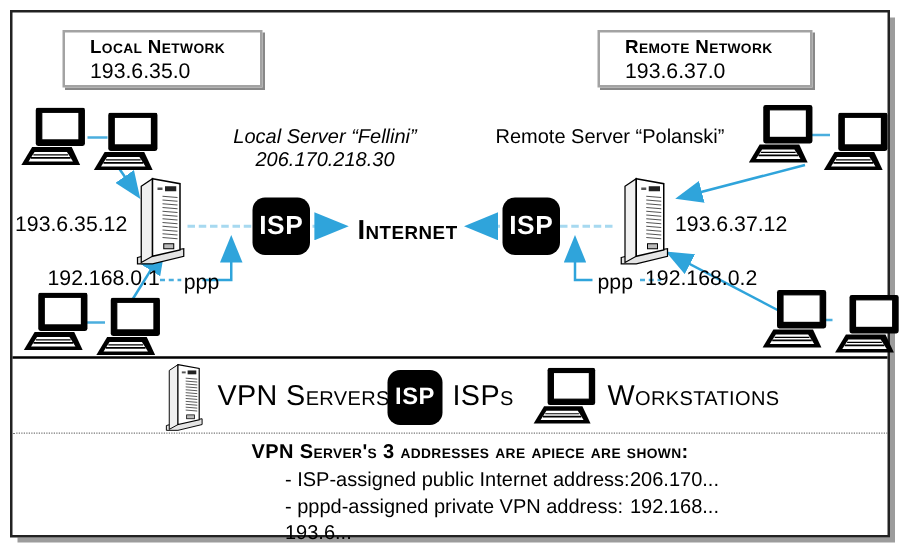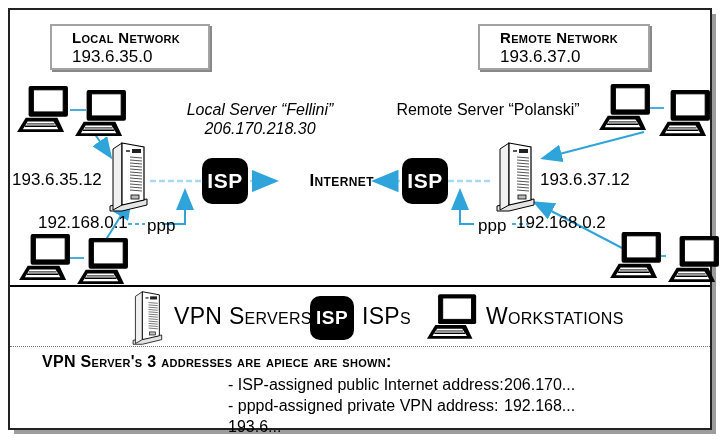--- a/index.html
+++ b/index.html
@@ -31,43 +31,43 @@
   .ip-r-lan{left:530px;top:160px;}
   .ppp-right{left:468px;top:206px;}
   .ip-r-vpn{left:506px;top:203px;}
 
   .isp{background:#000000;border-radius:10px;color:#fff;font-weight:bold;
     display:flex;align-items:center;justify-content:center;letter-spacing:.5px;}
   .isp-node{position:absolute;width:46px;height:46px;font-size:21px;}
   .isp-left{left:192px;top:148px;}
   .isp-right{left:392px;top:148px;}
 
-  .internet{position:absolute;left:268px;top:161px;width:96px;text-align:right;
-    font-weight:bold;font-size:17px;font-variant:small-caps;letter-spacing:.4px;}
+  .internet{position:absolute;left:268px;top:161px;width:96px;text-align:center;
+    font-weight:bold;font-size:22px;font-variant:small-caps;letter-spacing:.4px;}
 
   .node{position:absolute;}
   .server-left{left:96px;top:130px;width:44px;height:74px;}
   .server-right{left:483px;top:130px;width:44px;height:74px;}
   .ws{width:54px;height:48px;}
   .ws-tl1{left:6px;top:76px;}   .ws-tl2{left:64px;top:80px;}
   .ws-tr1{left:588px;top:74px;} .ws-tr2{left:648px;top:80px;}
   .ws-bl1{left:8px;top:224px;}  .ws-bl2{left:66px;top:228px;}
   .ws-br1{left:599px;top:222px;}.ws-br2{left:657px;top:226px;}
 
   .lines{position:absolute;left:0;top:0;width:700px;height:275px;pointer-events:none;}
 
   .leg-item{position:absolute;}
   .leg-server{left:120px;top:2px;width:34px;height:58px;}
   .leg-isp{left:300px;top:9px;width:44px;height:44px;font-size:19px;}
   .leg-ws{left:416px;top:7px;width:52px;height:47px;}
   .leg-label{position:absolute;top:0;height:58px;line-height:58px;
     font-weight:normal;font-size:23px;font-variant:small-caps;letter-spacing:.3px;}
   .leg-vpn{left:164px;} .leg-isps{left:352px;} .leg-wk{left:476px;}
 
-  .addr-title{text-align:left;padding-left:32px;margin-top:5px;
+  .addr-title{text-align:center;padding-left:32px;margin-top:5px;
     font-weight:bold;font-size:16px;font-variant:small-caps;letter-spacing:.3px;}
   .addr-grid{margin:3px 0 0 218px;display:grid;grid-template-columns:276px auto;
     font-size:16px;line-height:21px;}
 </style>
 </head>
 <body>
 
 <div class="canvas">
 
   <svg width="0" height="0" style="position:absolute" aria-hidden="true">

